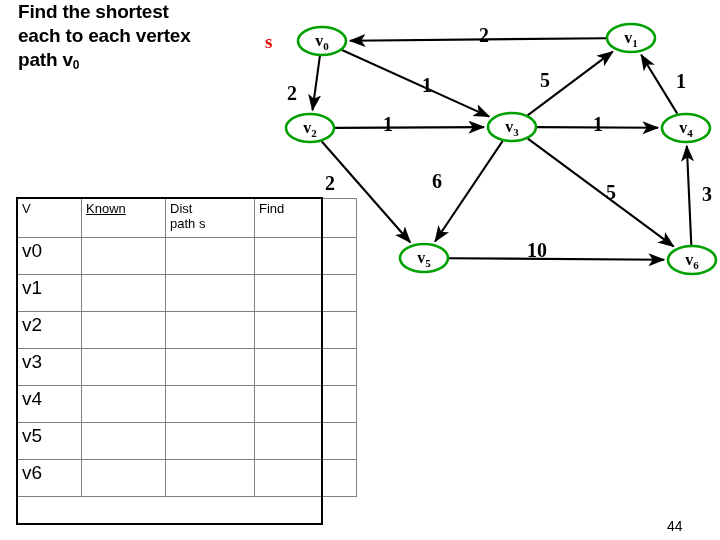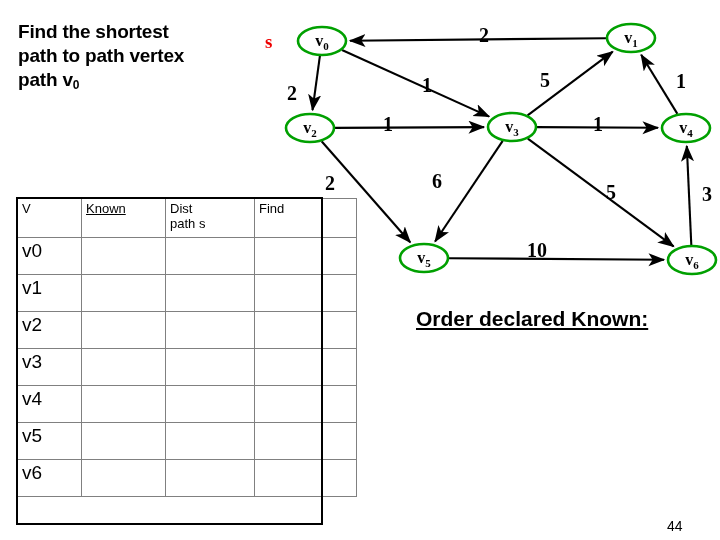--- a/index.html
+++ b/index.html
@@ -8,21 +8,21 @@
     background:#ffffff;
     font-family:"Liberation Sans", sans-serif;
     overflow:hidden;
     position:relative;
   }
   #slide{position:absolute;left:0;top:0;width:720px;height:540px;}
 
   
   .title{
     position:absolute;
-    left:18px; top:20px;
+    left:18px; top:0;
     width:240px;
     font-family:"Liberation Sans", sans-serif;
     font-weight:bold;
     font-size:19px;
     line-height:24px;
     color:#000000;
     letter-spacing:-0.2px;
   }
   .title sub{font-size:12px;line-height:0;vertical-align:baseline;position:relative;top:3px;}
 
@@ -115,21 +115,21 @@
     margin-top:20px;
   }
 </style>
 </head>
 <body>
 
 <div id="slide">
 
   <div class="title">
     <span>Find the shortest</span><br>
-    <span>path to path vertex</span><br>
+    <span>each to each vertex</span><br>
     <span>path v</span><sub>0</sub>
   </div>
 
   <svg id="graph" viewBox="0 0 720 540" xmlns="http://www.w3.org/2000/svg">
     <defs>
       <marker id="arrow" markerWidth="9" markerHeight="9" refX="7.4" refY="3.1" orient="auto" markerUnits="strokeWidth">
         <path d="M0,0 L8,3.1 L0,6.2 L2,3.1 z" fill="#000000"></path>
       </marker>
     </defs>
     <g id="edge-layer">
@@ -233,17 +233,16 @@
             <td class="c-v">v6</td>
             <td class="c-known"></td>
             <td class="c-dist"></td>
             <td class="c-path"></td>
           </tr>
         </tbody>
     </table>
   </div>
   <div class="tbl-border"></div>
 
-  <div class="order-known">Order declared Known:</div>
 
   <div class="pagenum">44</div>
 
 </div>
 
 </body></html>

